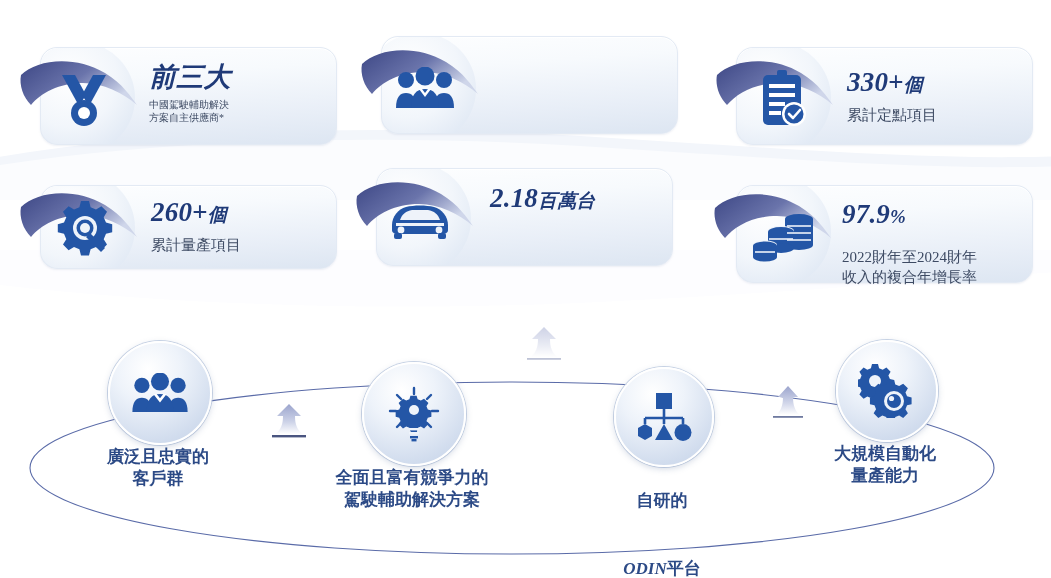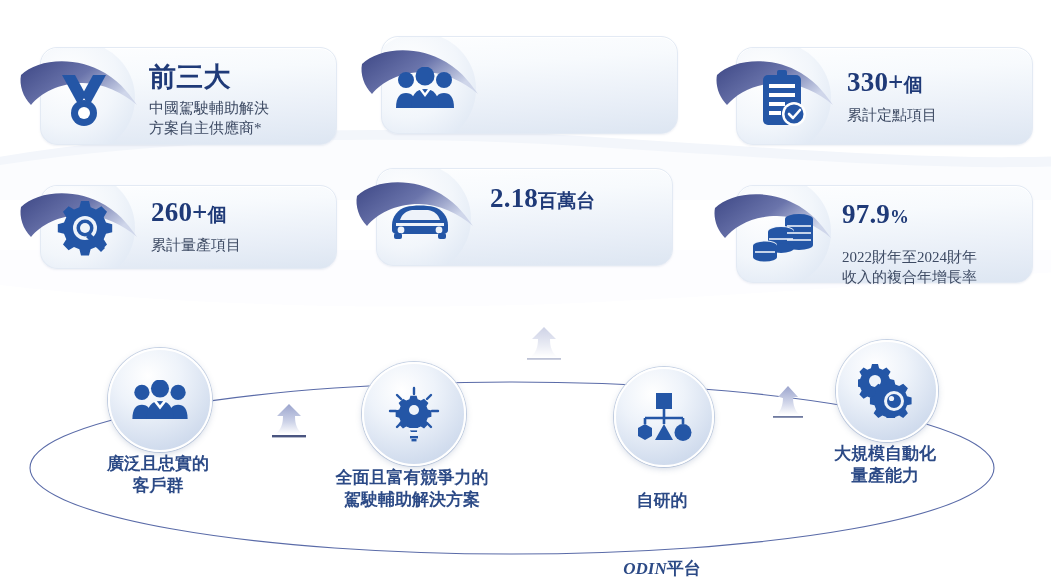--- a/index.html
+++ b/index.html
@@ -33,21 +33,21 @@
   
   .swoosh{position:absolute;pointer-events:none;}
   .swoosh svg{display:block;overflow:visible;}
 
   .card-icon{position:absolute;display:flex;align-items:center;justify-content:center;}
   .card-icon svg{display:block;}
 
   .card-text{position:absolute;}
   .stat-value{
     font-family:"Liberation Serif", serif;
-    font-weight:bold;color:#1f3a78;white-space:nowrap;letter-spacing:.2px;
+    font-weight:bold;color:#1f3a78;white-space:nowrap;letter-spacing:.2px;font-style:italic;
   }
   .stat-value .unit{font-size:.70em;font-weight:bold;}
   .stat-desc{
     font-family:"Liberation Serif", serif;
     color:#3d4a63;line-height:1.34;white-space:pre-line;
   }
 
   
   .pillar{position:absolute;}
   .pcircle{
@@ -111,21 +111,21 @@
         <path d="M6,2 L19,2 L30,22 L23,33 Z" fill="#2456a6"></path>
         <path d="M50,2 L37,2 L26,22 L33,33 Z" fill="#2456a6"></path>
         <circle cx="28" cy="40" r="13" fill="#2456a6"></circle>
         <circle cx="28" cy="40" r="6" fill="#ffffff"></circle>
       </svg>
     </div>
     <div class="card-text" style="left:108px;top:13px;">
       <div class="stat-value" style="font-size:27px;line-height:32px;">
         <span>前三大</span><span class="unit"></span>
       </div>
-      <div class="stat-desc" style="font-size:15px;margin-top:2px;">中國駕駛輔助解決
+      <div class="stat-desc" style="font-size:10px;margin-top:2px;">中國駕駛輔助解決
 方案自主供應商*</div>
     </div>
   </div>
 
   <div class="card" style="left:381px;top:36px;width:295px;height:96px;">
     <div class="card-inner">
       <div class="disc" style="left:-18px;top:-4px;width:112px;height:112px;"></div>
     </div>
     <div class="swoosh" style="left:-22px;top:5px;width:130px;height:70px;">
       <svg width="130" height="70" viewBox="0 0 130 70">
@@ -346,21 +346,21 @@
           <stop offset="0%" stop-color="#9ba4cd"></stop>
           <stop offset="60%" stop-color="#d2d7ea"></stop>
           <stop offset="100%" stop-color="#ffffff"></stop>
         </linearGradient>
       </defs>
       <path d="M23,2 L33,13 L28,13 C28,21 30,27 35,31 L11,31 C16,27 18,21 18,13 L13,13 Z" fill="url(#ag3)"></path>
       <rect x="8" y="32" width="30" height="1.8" fill="#6f7aa0"></rect>
     </svg>
   </div>
 
-  <div class="pillar" style="left:108px;top:348px;width:210px;height:150px;">
+  <div class="pillar" style="left:108px;top:341px;width:210px;height:150px;">
     <div class="pcircle" style="left:0;top:0;width:100px;height:100px;">
       <svg width="58" height="40" viewBox="0 0 60 42">
         <circle cx="11" cy="13" r="8" fill="#2456a6"></circle>
         <path d="M1,41 C1,30 5,26 11,26 C17,26 21,30 21,41 Z" fill="#2456a6"></path>
         <circle cx="49" cy="13" r="8" fill="#2456a6"></circle>
         <path d="M39,41 C39,30 43,26 49,26 C55,26 59,30 59,41 Z" fill="#2456a6"></path>
         <circle cx="30" cy="9" r="9.5" fill="#2456a6"></circle>
         <path d="M16,41 C16,28 21,22 30,22 C39,22 44,28 44,41 Z" fill="#2456a6"></path>
         <path d="M23,22 L30,31 L37,22 L33.5,22 L30,26.5 L26.5,22 Z" fill="#ffffff"></path>
       </svg>

